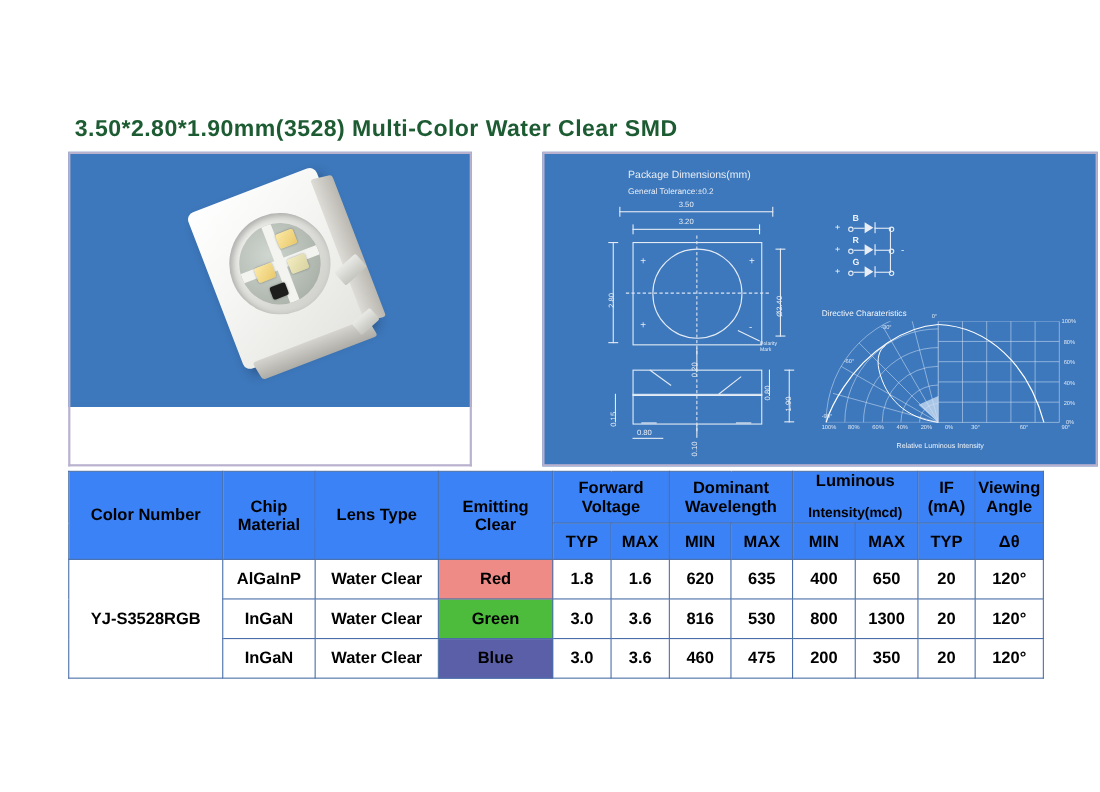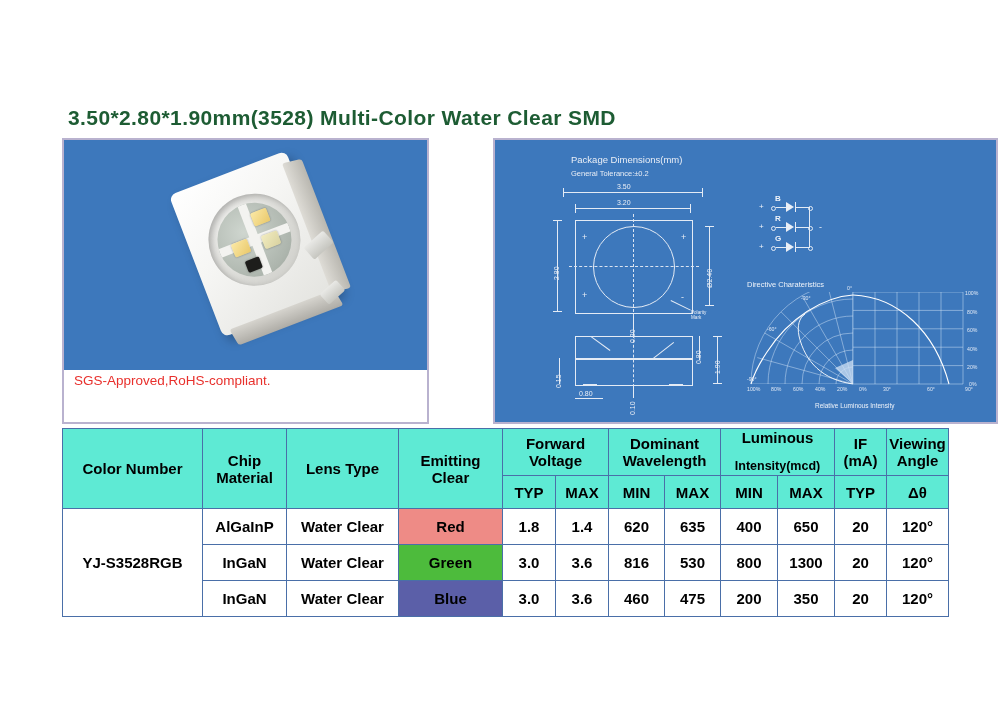--- a/index.html
+++ b/index.html
@@ -107,21 +107,21 @@
   #spec-table{
     position:absolute;left:62px;top:428px;width:876px;
     border-collapse:collapse;table-layout:fixed;
   }
   #spec-table td,#spec-table th{
     border:1px solid #4a6fa8;
     text-align:center;vertical-align:middle;
     font-size:15px;font-weight:bold;color:#000;
     padding:0;box-sizing:border-box;
   }
-  #spec-table thead td{background:#5eead4;height:35px;line-height:17px;}
+  #spec-table thead td{background:#3b82f6;height:35px;line-height:17px;}
   #spec-table thead td.sub{height:33px;}
   #spec-table tbody td{background:#ffffff;height:36px;}
   td.green-txt{color:#2f9f3f;}
   td.c-red{background:#ee8b86 !important;}
   td.c-green{background:#4dbb3c !important;}
   td.c-blue{background:#5b5fa8 !important;}
   .hdr-small{font-size:12.5px;margin-top:12px;}
 </style>
 </head>
 <body>
@@ -145,21 +145,20 @@
             <div class="die dark"></div>
           </div>
         </div>
         <div class="pad p1"></div>
         <div class="pad p2"></div>
       </div>
     </div>
   </div>
 
   <div id="caption-box">
-    <div class="cap-line all-red">SGS-Approved,RoHS-compliant.</div>
   </div>
 
   <div class="panel" id="drawing-panel">
 
     <div class="dw dw-t" style="left:76px;top:14px;">Package Dimensions(mm)</div>
     <div class="dw dw-t2" style="left:76px;top:29px;">General Tolerance:±0.2</div>
 
     <div class="ln lnh" style="left:68px;top:52px;width:140px;"></div>
     <div class="ln lnv" style="left:68px;top:48px;height:9px;"></div>
     <div class="ln lnv" style="left:207px;top:48px;height:9px;"></div>
@@ -391,21 +390,21 @@
         <td class="sub">Δθ</td>
       </tr>
     </thead>
     <tbody>
       <tr>
         <td rowspan="3">YJ-S3528RGB</td>
         <td class="green-txt">AlGaInP</td>
         <td>Water Clear</td>
         <td class="c-red">Red</td>
         <td>1.8</td>
-        <td>1.4</td>
+        <td>1.6</td>
         <td>620</td>
         <td>635</td>
         <td>400</td>
         <td>650</td>
         <td>20</td>
         <td>120°</td>
       </tr>
       <tr>
         <td class="green-txt">InGaN</td>
         <td>Water Clear</td>

